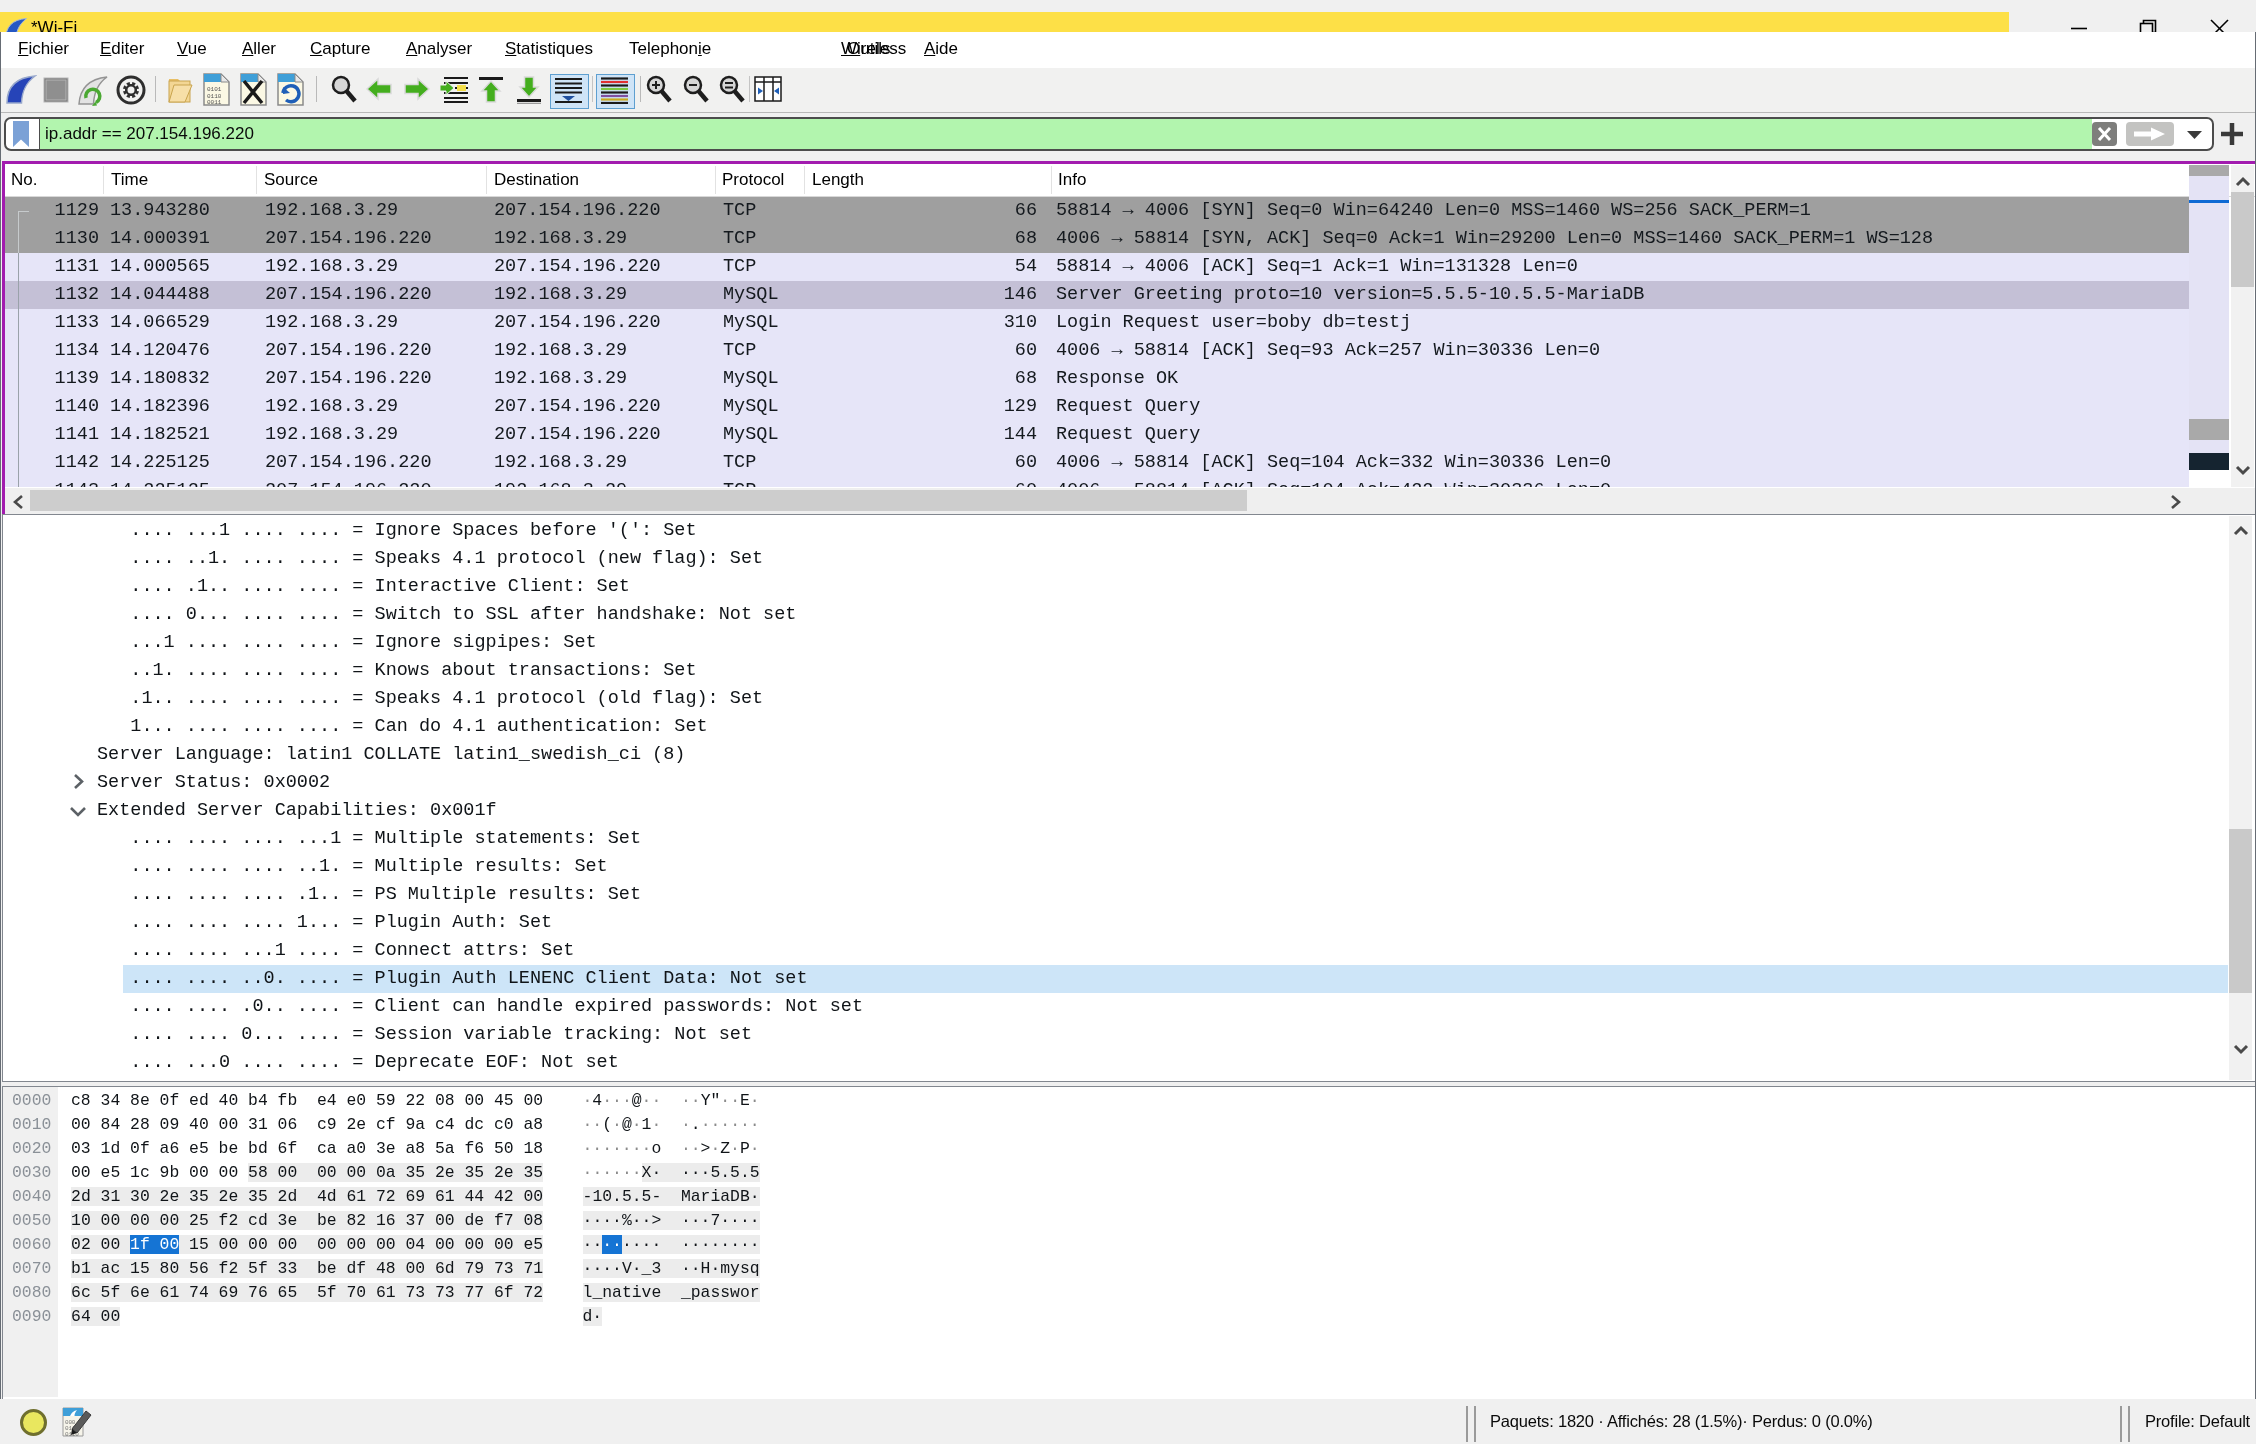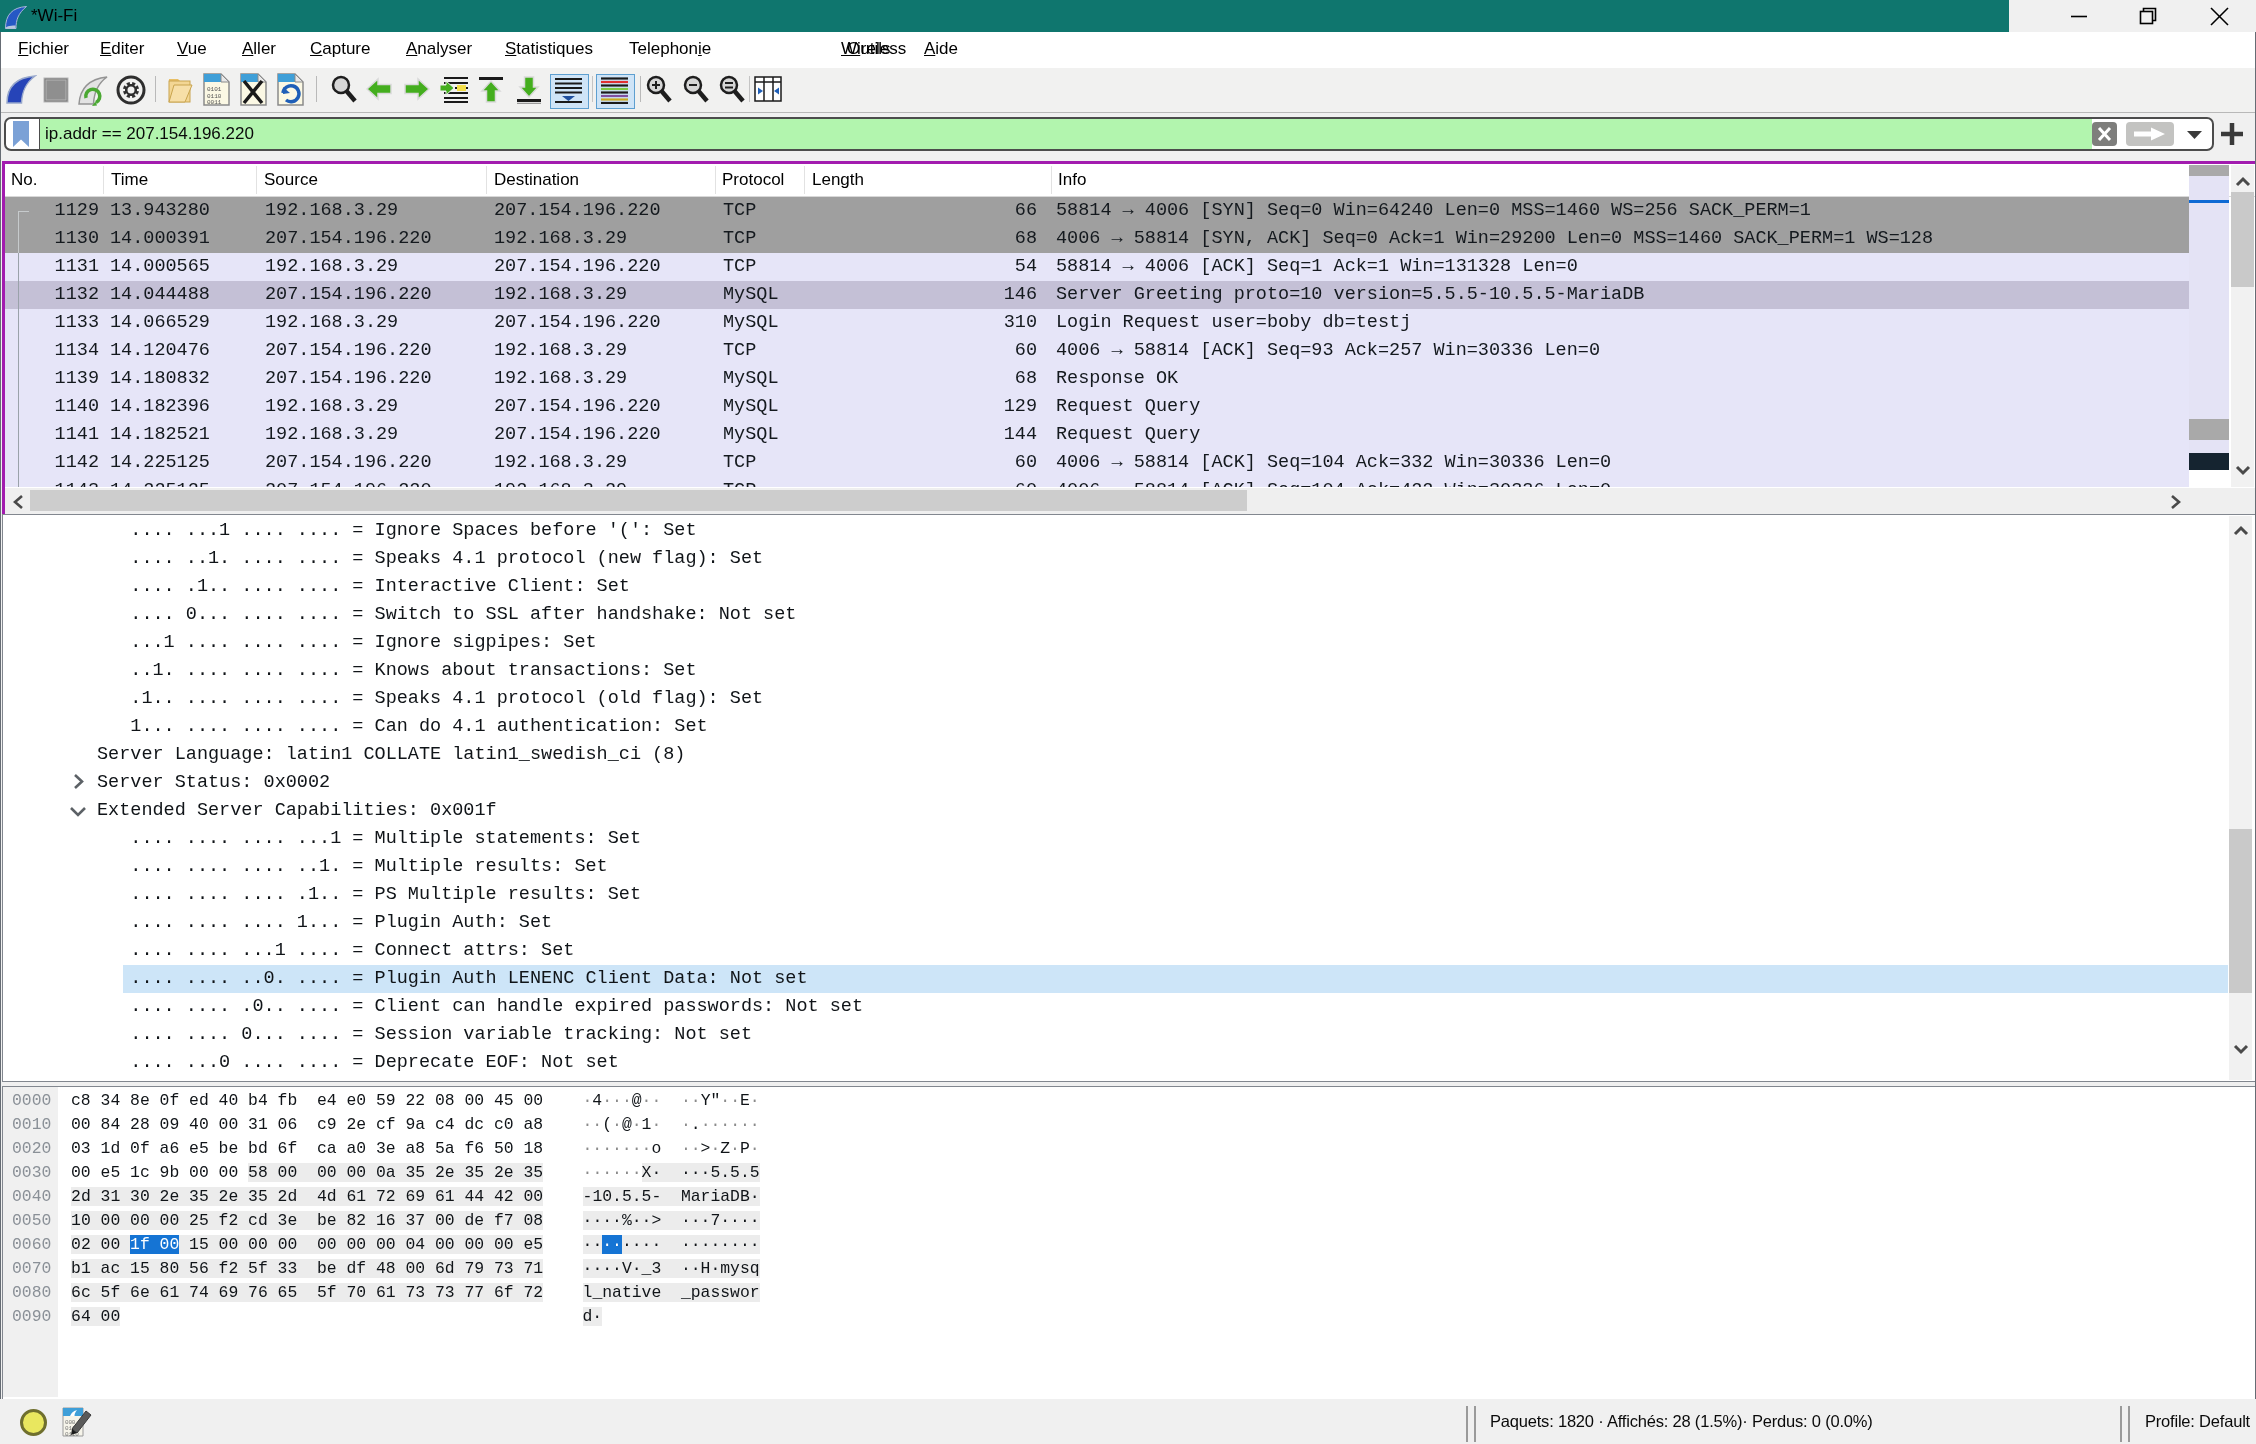--- a/index.html
+++ b/index.html
@@ -27,21 +27,21 @@
        font-family:"Liberation Mono",monospace;color:#101418;}
   pre{position:absolute;white-space:pre;}
   .o{color:#8a9097;}
   .g{background:#ececec;}
   .d{color:#8b8b8b;}
   .bsel{background:#1574d4;color:#ffffff;}
   .hdrtxt{position:absolute;top:0;height:31px;line-height:31px;font-size:17px;color:#000;}
 </style></head>
 <body>
 
-<div class="abs" style="left:0;top:0;width:2009px;height:32px;background:#0f766e;">
+<div class="abs" style="left:0;top:12px;width:2009px;height:32px;background:#fde047;">
   <svg class="abs" style="left:4px;top:5px;" width="25" height="25" viewBox="0 0 25 25">
     <path d="M1.5,23.5 C1.5,10 8,2.5 22.5,1.5 C14,8.5 12,15 12,23.5 Z" fill="#2558c4" stroke="#a8b8d8" stroke-width="1"></path>
     <path d="M1.5,23.5 C1.5,21.5 5,20.5 11.5,20.5 L11.5,23.5 Z" fill="#b9c6dd"></path>
   </svg>
   <div class="abs" style="left:31px;top:0;height:32px;line-height:32px;font-size:17px;color:#000;">*Wi-Fi</div>
   <svg class="abs" style="left:2064px;top:0;" width="30" height="32">
       <line x1="7" y1="16.5" x2="23" y2="16.5" stroke="#000" stroke-width="1.6"></line>
     </svg>
   <svg class="abs" style="left:2134px;top:0;" width="30" height="32">
       <rect x="6.5" y="11.5" width="12" height="12" fill="none" stroke="#000" stroke-width="1.6"></rect>

